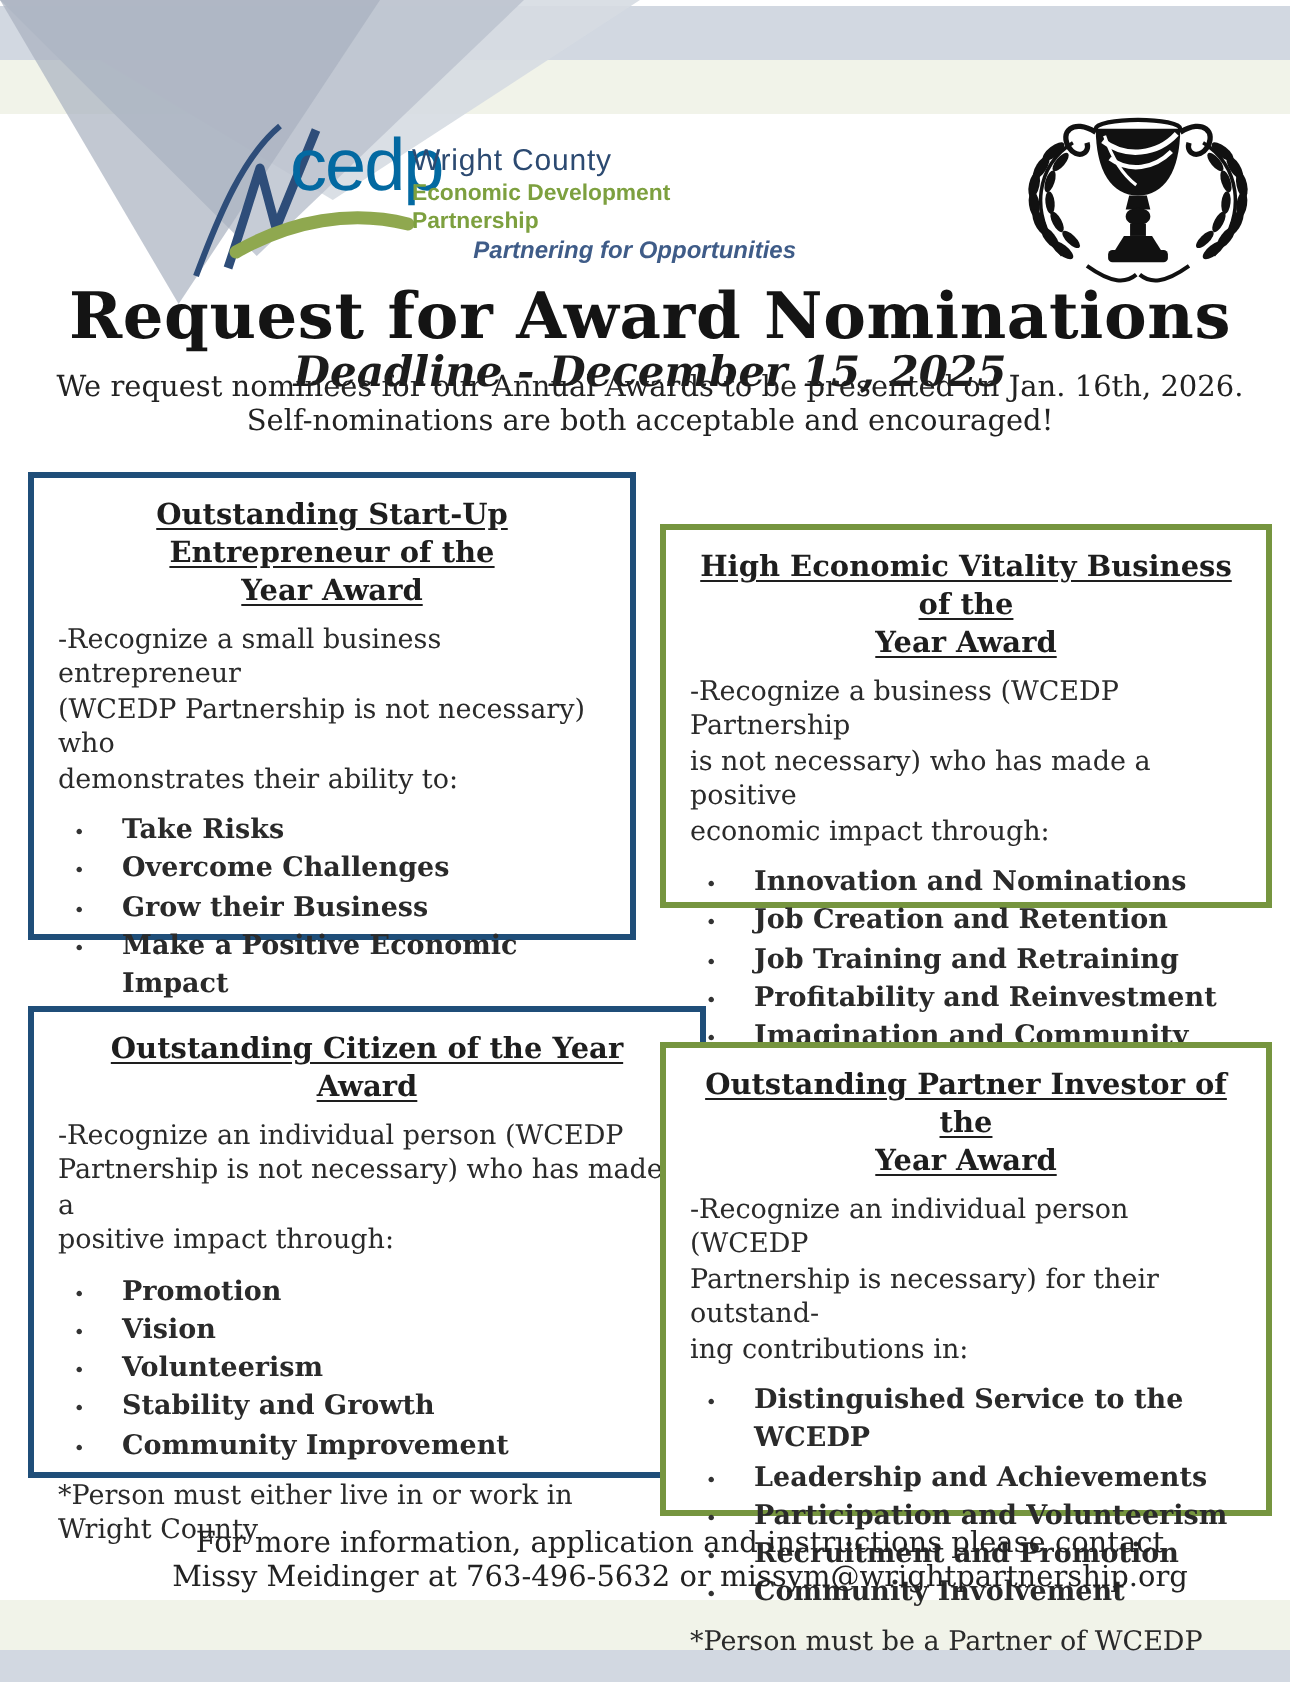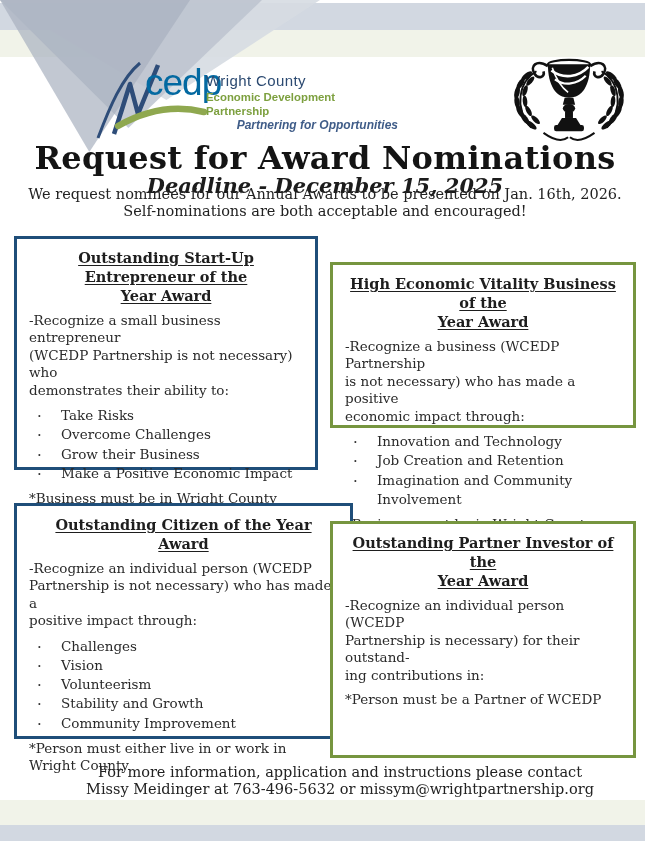--- a/index.html
+++ b/index.html
@@ -37,29 +37,29 @@
     font-size:32px;font-weight:bold;color:#141414;letter-spacing:.3px;}
   .doc-subtitle{position:absolute;top:173px;left:0;width:100%;text-align:center;
     font-size:21px;font-weight:bold;font-style:italic;color:#1c1c1c;}
   .doc-intro{position:absolute;top:186px;left:0;width:100%;text-align:center;
     font-size:14.5px;line-height:16.5px;white-space:pre-line;color:#222;}
   
   .award-box{position:absolute;background:#fff;border:3px solid #1f4e79;
     box-sizing:border-box;padding:8px 12px 6px 12px;z-index:5;
     font-size:13.5px;line-height:1.3;color:#2a2a2a;}
   .box-1{left:14px;top:236px;width:304px;height:234px;}
-  .box-2{left:330px;top:262px;width:306px;height:166px;}
+  .box-2{left:330px;top:262px;width:306px;height:192px;}
   .box-3{left:14px;top:503px;width:339px;height:236px;}
   .box-4{left:330px;top:521px;width:306px;height:237px;}
   .box-title{margin:2px 0 6px 0;font-size:14.5px;font-weight:bold;text-align:center;
     text-decoration:underline;text-underline-offset:2px;white-space:pre-line;
     line-height:1.3;color:#1e1e1e;}
   .box-intro{margin:6px 0;white-space:pre-line;}
   .box-bullets{margin:7px 0 4px 0;padding:0;list-style:none;}
-  .box-bullets li{position:relative;padding-left:32px;line-height:1.42;}
+  .box-bullets li{position:relative;padding-left:32px;line-height:1.42;font-weight:bold;}
   .box-bullets li::before{content:"·";position:absolute;left:8px;top:0;
     font-size:15px;color:#333;}
   .box-footnote{margin:7px 0 0 0;white-space:pre-line;}
   
   .contact{position:absolute;top:764px;left:0;width:100%;text-align:center;
     font-size:14.5px;line-height:16.5px;white-space:pre-line;color:#222;z-index:5;margin-left:15px;}
   .band-green-bottom{top:800px;height:25px;width:645px;background:var(--band-green,#f1f3e9);}
   .band-blue-bottom{top:825px;height:16px;width:645px;background:var(--band-blue,#d2d8e1);}
 </style>
 </head>
@@ -144,49 +144,58 @@
     <p class="box-footnote">*Business must be in Wright County</p>
   </section>
 
   <section class="award-box box-2" style="border-color: rgb(118, 149, 63);">
     <h2 class="box-title">High Economic Vitality Business of the
 Year Award</h2>
     <p class="box-intro">-Recognize a business (WCEDP Partnership
 is not necessary) who has made a positive
 economic impact through:</p>
     <ul class="box-bullets">
-          <li>Innovation and Technology</li>
+          <li>Innovation and Nominations</li>
           <li>Job Creation and Retention</li>
+          <li>Job Training and Retraining</li>
+          <li>Profitability and Reinvestment</li>
           <li>Imagination and Community Involvement</li>
         </ul>
     <p class="box-footnote">*Business must be in Wright County</p>
   </section>
 
   <section class="award-box box-3" style="border-color: rgb(31, 78, 121);">
     <h2 class="box-title">Outstanding Citizen of the Year Award</h2>
     <p class="box-intro">-Recognize an individual person (WCEDP
 Partnership is not necessary) who has made a
 positive impact through:</p>
     <ul class="box-bullets">
-          <li>Challenges</li>
+          <li>Promotion</li>
           <li>Vision</li>
           <li>Volunteerism</li>
           <li>Stability and Growth</li>
           <li>Community Improvement</li>
         </ul>
     <p class="box-footnote">*Person must either live in or work in
 Wright County</p>
   </section>
 
   <section class="award-box box-4" style="border-color: rgb(118, 149, 63);">
     <h2 class="box-title">Outstanding Partner Investor of the
 Year Award</h2>
     <p class="box-intro">-Recognize an individual person (WCEDP
 Partnership is necessary) for their outstand-
 ing contributions in:</p>
+    <ul class="box-bullets">
+          <li>Distinguished Service to the WCEDP</li>
+          <li>Leadership and Achievements</li>
+          <li>Participation and Volunteerism</li>
+          <li>Recruitment and Promotion</li>
+          <li>Community Involvement</li>
+        </ul>
     <p class="box-footnote">*Person must be a Partner of WCEDP</p>
   </section>
 </div>
 
   <div class="contact">For more information, application and instructions please contact
 Missy Meidinger at 763-496-5632 or missym@wrightpartnership.org</div>
 
   <div class="band band-green-bottom"></div>
   <div class="band band-blue-bottom"></div>
 </div>

